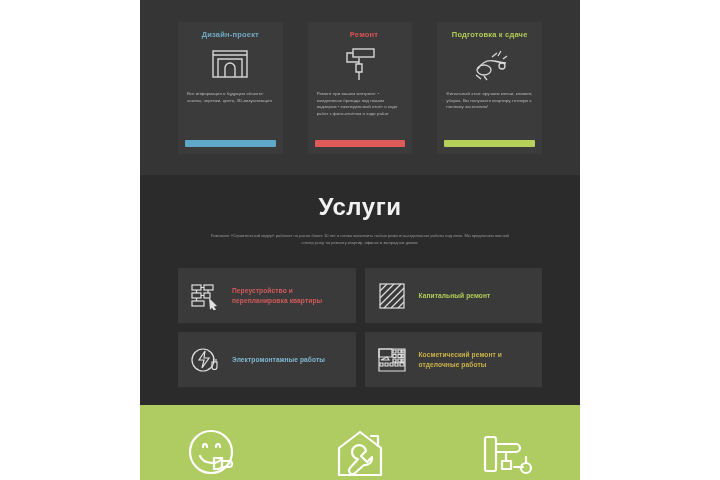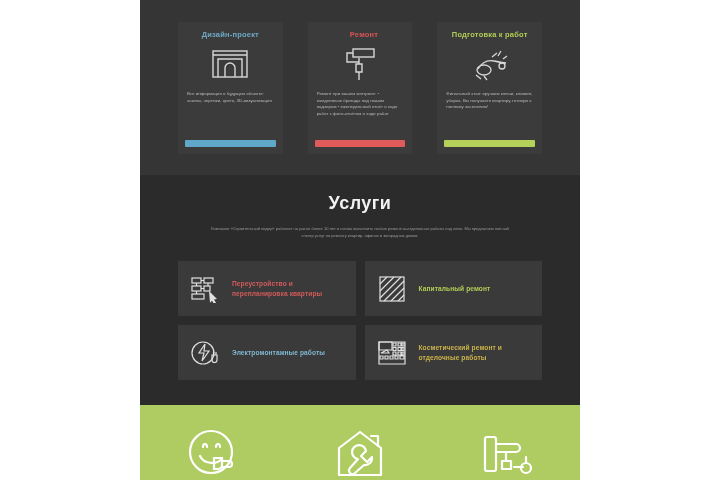--- a/index.html
+++ b/index.html
@@ -82,21 +82,21 @@
   .bar-green { background: #b5d15a; }
 
   
   .services {
     background: #2b2b2b;
     padding: 18px 38px 26px 38px;
     height: 230px;
   }
   .services-title {
     color: #f2f2f2;
-    font-size: 18px;
+    font-size: 24px;
     font-weight: bold;
     text-align: center;
     letter-spacing: .5px;
     margin-bottom: 12px;
   }
   .services-sub {
     color: #9a9a9a;
     font-size: 4px;
     line-height: 6.5px;
     text-align: center;
@@ -175,21 +175,21 @@
               <path d="M10 8 H4 v9 h12"></path>
               <path d="M16 13 v6 h-3 v8 h6 v-8 h-3"></path>
               <path d="M16 27 v8"></path>
             </svg>
           </div>
           <div class="card-body">Ремонт при вашем контроле: • ежедневные бригады под нашим надзором • еженедельный отчёт о ходе работ с фото-отчётом о ходе работ</div>
           <div class="card-bar bar-red"></div>
         </div>
 
         <div class="card">
-          <div class="card-title green">Подготовка к работ</div>
+          <div class="card-title green">Подготовка к сдаче</div>
           <div class="card-icon">
             <svg width="40" height="34" viewBox="0 0 40 34" fill="none" stroke="#d8d8d8" stroke-width="1.3">
               <path d="M8 22 q6 -10 16 -8 t12 2"></path>
               <ellipse cx="14" cy="23" rx="7" ry="5"></ellipse>
               <path d="M22 10 l5 -4 M28 9 l3 -5 M33 12 l4 -3"></path>
               <circle cx="32" cy="19" r="3"></circle>
               <path d="M6 28 l5 4 M14 29 l3 4"></path>
             </svg>
           </div>
           <div class="card-body">Финальный этап: вручаем ключи, клининг, уборка. Вы получаете квартиру, готовую к полному заселению!</div>

